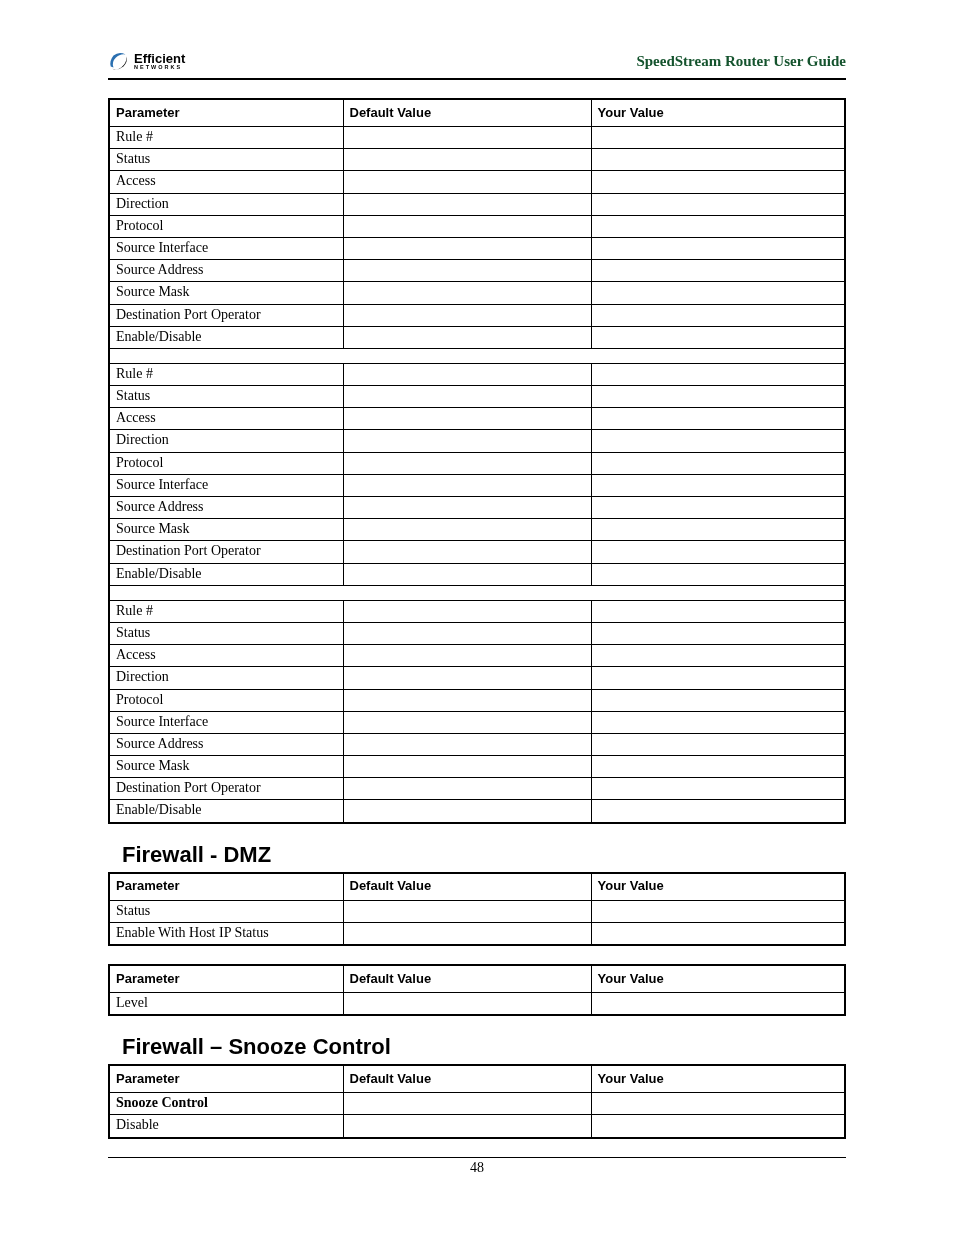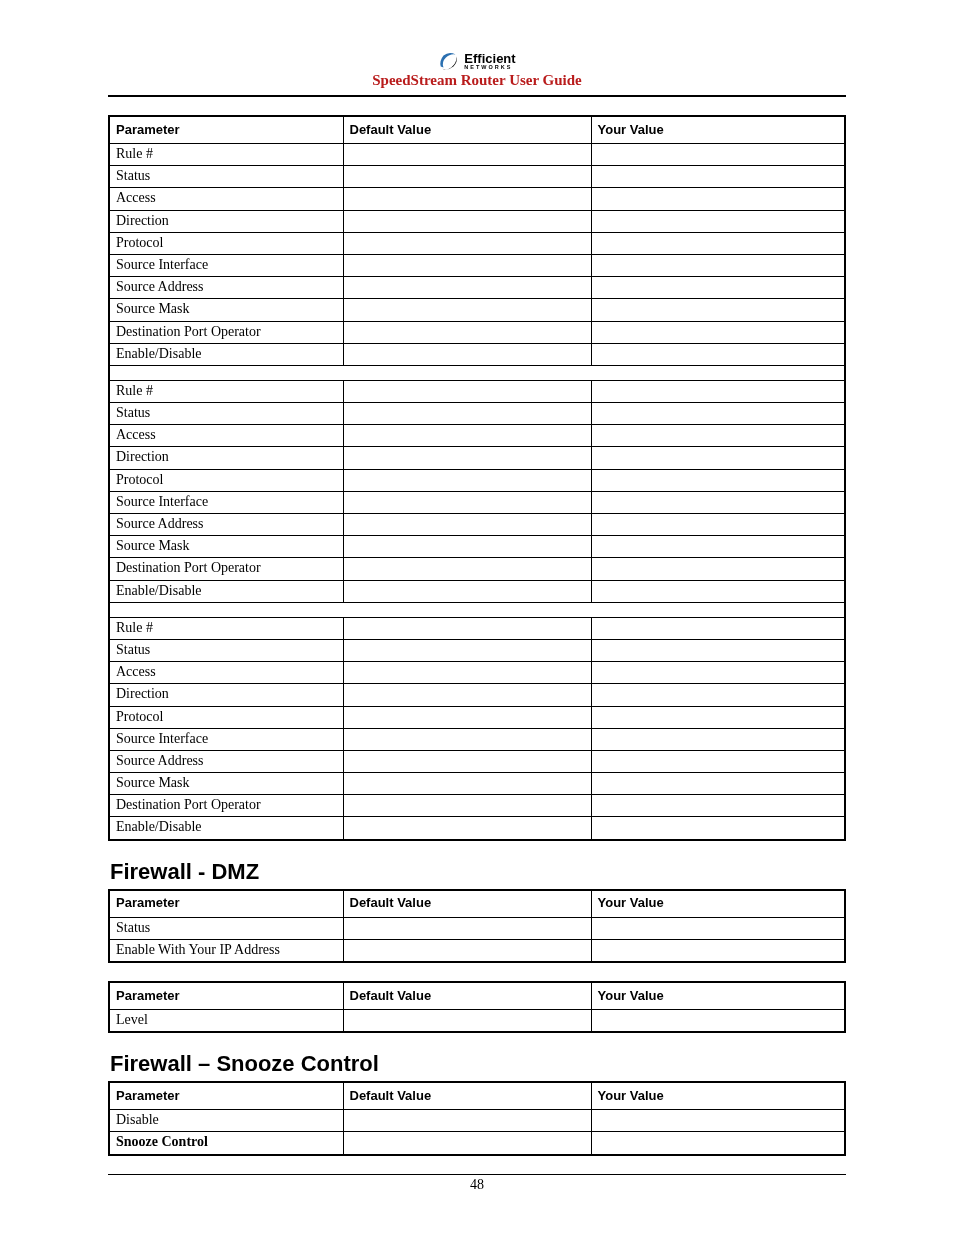--- a/index.html
+++ b/index.html
@@ -14,21 +14,20 @@
     height: 1235px;
     position: relative;
     box-sizing: border-box;
     padding: 50px 108px 40px 108px;
   }
   .header-row {
     display: flex;
     justify-content: space-between;
     align-items: center;
     margin-bottom: 6px;
-    flex-direction: column;
   }
   .logo {
     display: flex;
     align-items: center;
     gap: 4px;
   }
   .logo-swoosh {
     width: 22px;
     height: 22px;
   }
@@ -45,21 +44,21 @@
   }
   .logo-sub {
     font-family: Arial, Helvetica, sans-serif;
     font-weight: bold;
     font-size: 5.5px;
     letter-spacing: 2px;
   }
   .doc-title {
     font-family: "Times New Roman", Times, serif;
     font-weight: bold;
-    color: #b91c1c;
+    color: #14532d;
     font-size: 15px;
   }
   .header-rule {
     border: none;
     border-top: 2px solid #000;
     margin: 0 0 18px 0;
   }
 
   table.param-table {
     width: 100%;
@@ -93,21 +92,21 @@
   td.bold-cell {
     font-family: "Times New Roman", Times, serif;
     font-weight: bold;
   }
   td.indent-1 { padding-left: 24px; }
 
   h2.section {
     font-family: Arial, Helvetica, sans-serif;
     font-weight: bold;
     font-size: 22px;
-    margin: 6px 0 4px 2px;
+    margin: 6px 0 4px 14px;
   }
 
   .footer-rule {
     border: none;
     border-top: 1px solid #000;
     margin: 14px 0 2px 0;
   }
   .page-num {
     text-align: center;
     font-size: 14px;
@@ -320,21 +319,21 @@
         <th>Your Value</th>
       </tr>
     </thead>
     <tbody id="dmz-body">
         <tr>
           <td>Status</td>
           <td></td>
           <td></td>
         </tr>
         <tr>
-          <td>Enable With Your IP Address</td>
+          <td>Enable With Host IP Status</td>
           <td></td>
           <td></td>
         </tr>
       </tbody>
   </table>
 
   <table class="param-table">
     <colgroup>
         <col class="c1">
         <col class="c2">
@@ -365,26 +364,26 @@
       </colgroup>
     <thead>
       <tr>
         <th>Parameter</th>
         <th>Default Value</th>
         <th>Your Value</th>
       </tr>
     </thead>
     <tbody id="snooze-body">
         <tr>
+          <td class="bold-cell">Snooze Control</td>
+          <td></td>
+          <td></td>
+        </tr>
+        <tr>
           <td class="indent-1">Disable</td>
-          <td></td>
-          <td></td>
-        </tr>
-        <tr>
-          <td class="bold-cell">Snooze Control</td>
           <td></td>
           <td></td>
         </tr>
       </tbody>
   </table>
 
   <hr class="footer-rule">
   <div class="page-num">48</div>
 
 </div>

